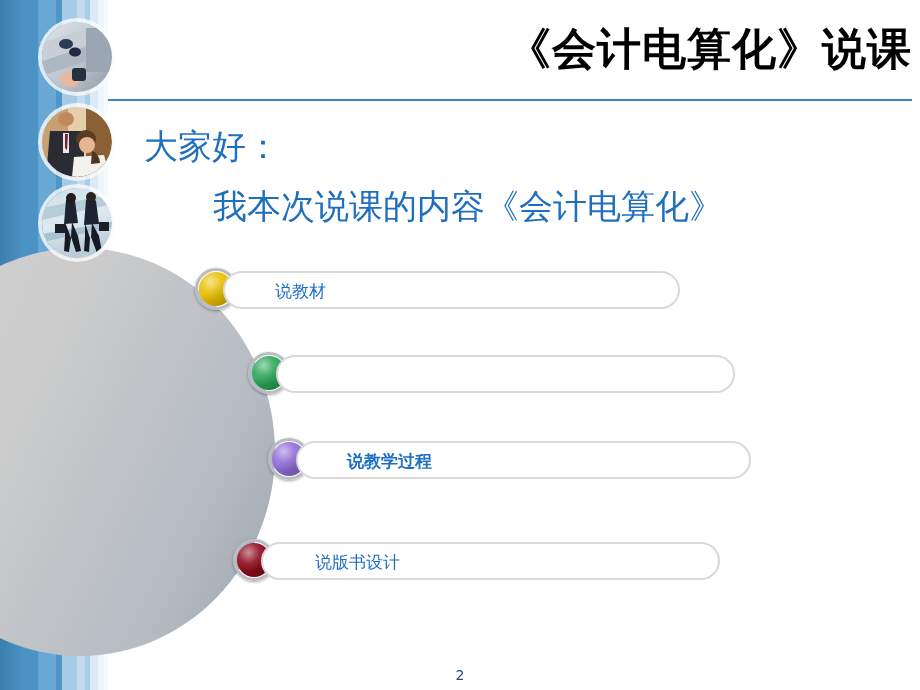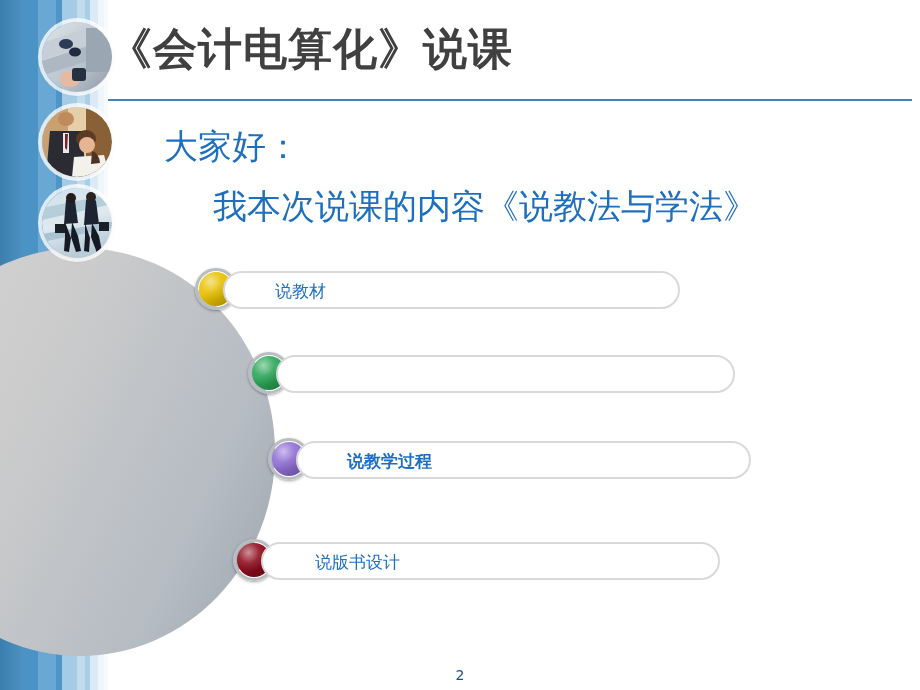--- a/index.html
+++ b/index.html
@@ -68,43 +68,43 @@
   .photo-1 { left: 42px; top: 22px; }
   .photo-2 { left: 42px; top: 107px; }
   .photo-3 { left: 42px; top: 188px; }
 
   
   .title {
     position: absolute;
     left: 108px;
     top: 18px;
     width: 804px;
-    text-align: left;
+    text-align: right;
     font-family: "DejaVu Sans", "Liberation Sans", sans-serif;
     font-weight: bold;
     font-size: 44px;
     line-height: 62px;
-    color: #404040;
+    color: #000000;
     letter-spacing: 1px;
     white-space: nowrap;
   }
 
   .title-rule {
     position: absolute;
     left: 108px;
     top: 99px;
     width: 804px;
     height: 0;
     border-top: 2px solid #3e84bf;
   }
 
   
   .greeting {
     position: absolute;
-    left: 164px;
+    left: 144px;
     top: 123px;
     font-family: "DejaVu Serif", "Liberation Serif", serif;
     font-size: 34px;
     line-height: 46px;
     color: #1f6fbf;
     white-space: nowrap;
   }
   .intro {
     position: absolute;
     left: 213px;
@@ -283,21 +283,21 @@
         <rect x="13" y="36" width="10" height="9" fill="#1b1f28"></rect>
         <rect x="57" y="34" width="10" height="9" fill="#1b1f28"></rect>
       </g>
     </svg>
   </div>
 
   <div class="title">《会计电算化》说课</div>
   <div class="title-rule"></div>
 
   <div class="greeting">大家好：</div>
-  <div class="intro">我本次说课的内容《说教法与学法》</div>
+  <div class="intro">我本次说课的内容《会计电算化》</div>
 
   <div class="pill-row" id="row-0">
     <div class="pill-bullet">
       <div class="bead" style="background: radial-gradient(circle at 34% 28%, rgba(255, 255, 255, 0.55) 0%, rgba(255, 255, 255, 0.12) 32%, rgba(0, 0, 0, 0) 58%), linear-gradient(150deg, rgb(232, 192, 0) 0%, rgb(232, 192, 0) 45%, rgba(0, 0, 0, 0.3) 100%), rgb(232, 192, 0);"></div>
     </div>
     <div class="pill-box"></div>
     <div class="pill-label">说教材</div>
   </div>
 
   <div class="pill-row" id="row-1">

